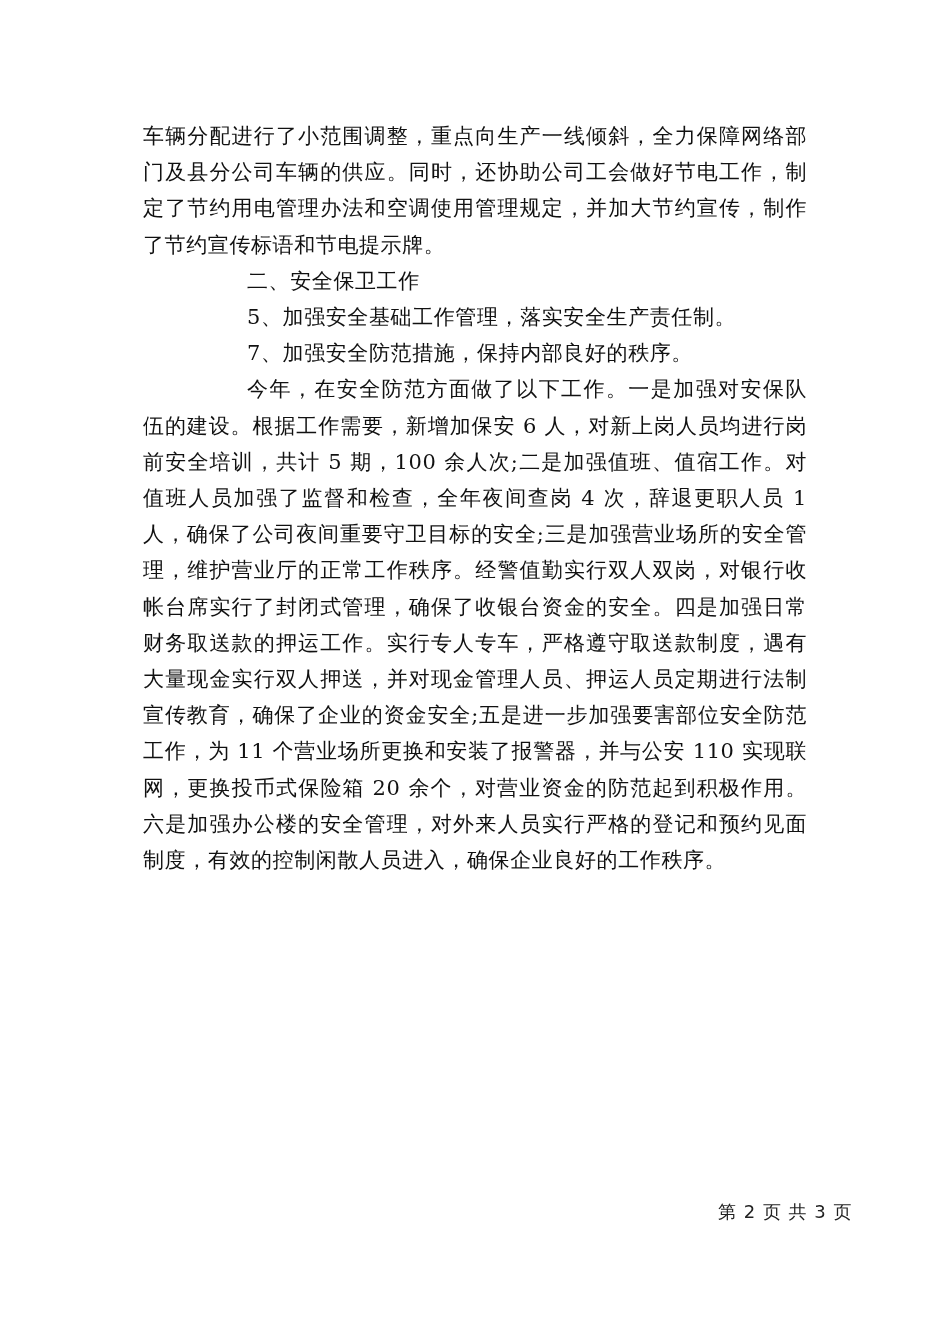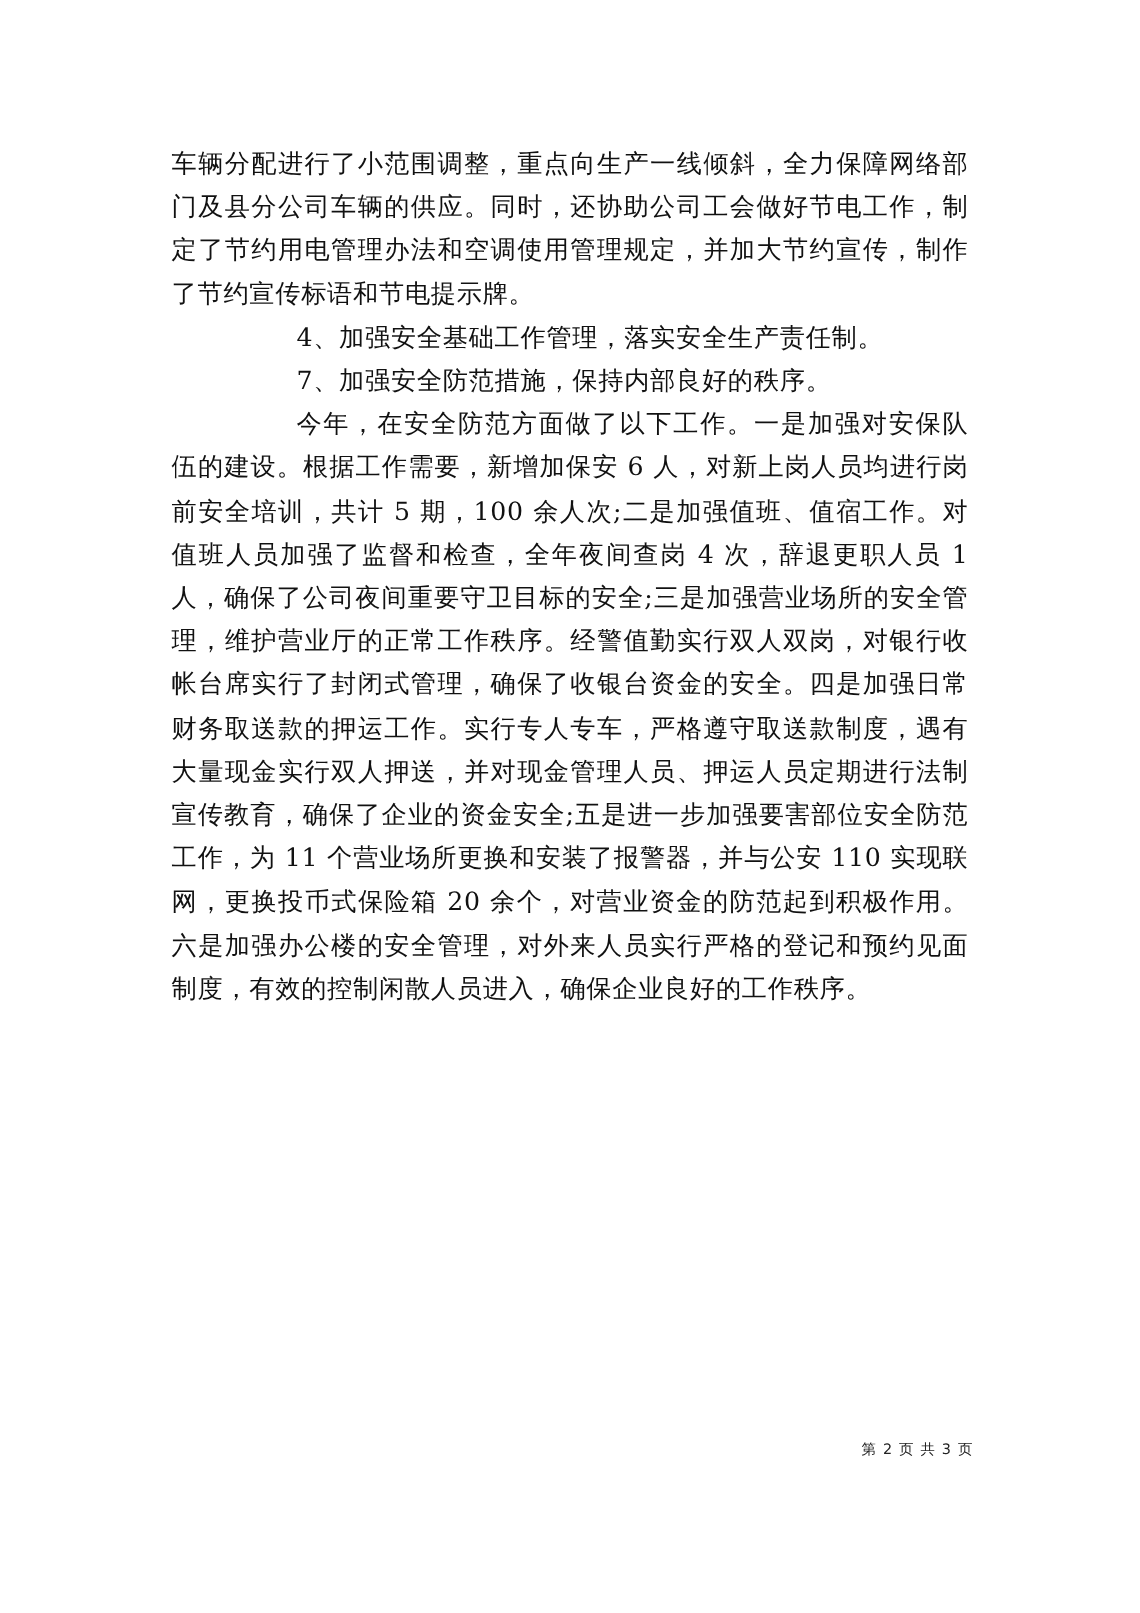--- a/index.html
+++ b/index.html
@@ -39,30 +39,31 @@
       text-indent: 0;
     }
     .para.indent {
       text-indent: 104px;
     }
     .footer {
       position: absolute;
       left: 718px;
       top: 1200px;
       font-family: "DejaVu Sans", "Liberation Sans", sans-serif;
-      font-size: 12px;
+      font-size: 18px;
       color: #222222;
       letter-spacing: 1px;
     }
   </style>
 </head>
 <body>
 
 <div class="page">
   <div class="body-text">
     <p class="para">车辆分配进行了小范围调整，重点向生产一线倾斜，全力保障网络部门及县分公司车辆的供应。同时，还协助公司工会做好节电工作，制定了节约用电管理办法和空调使用管理规定，并加大节约宣传，制作了节约宣传标语和节电提示牌。</p>
-    <p class="para indent">4、加强安全基础工作管理，落实安全生产责任制。</p>
+    <p class="para indent">二、安全保卫工作</p>
+    <p class="para indent">5、加强安全基础工作管理，落实安全生产责任制。</p>
     <p class="para indent">7、加强安全防范措施，保持内部良好的秩序。</p>
     <p class="para indent">今年，在安全防范方面做了以下工作。一是加强对安保队伍的建设。根据工作需要，新增加保安 6 人，对新上岗人员均进行岗前安全培训，共计 5 期，100 余人次;二是加强值班、值宿工作。对值班人员加强了监督和检查，全年夜间查岗 4 次，辞退更职人员 1 人，确保了公司夜间重要守卫目标的安全;三是加强营业场所的安全管理，维护营业厅的正常工作秩序。经警值勤实行双人双岗，对银行收帐台席实行了封闭式管理，确保了收银台资金的安全。四是加强日常财务取送款的押运工作。实行专人专车，严格遵守取送款制度，遇有大量现金实行双人押送，并对现金管理人员、押运人员定期进行法制宣传教育，确保了企业的资金安全;五是进一步加强要害部位安全防范工作，为 11 个营业场所更换和安装了报警器，并与公安 110 实现联网，更换投币式保险箱 20 余个，对营业资金的防范起到积极作用。六是加强办公楼的安全管理，对外来人员实行严格的登记和预约见面制度，有效的控制闲散人员进入，确保企业良好的工作秩序。</p>
   </div>
 
   <div class="footer">第 2 页 共 3 页</div>
 </div>
 
 </body></html>

